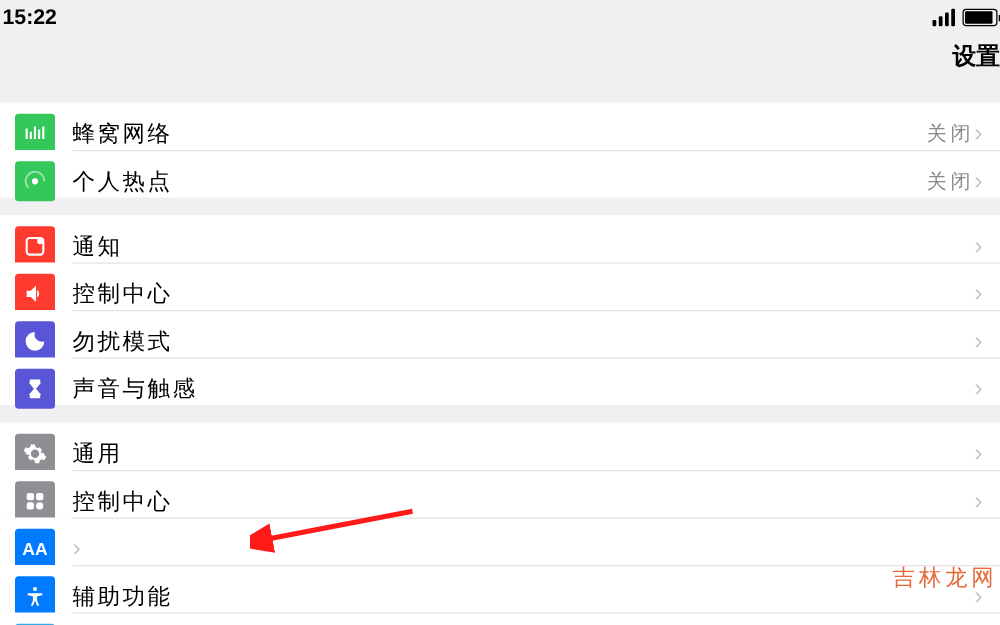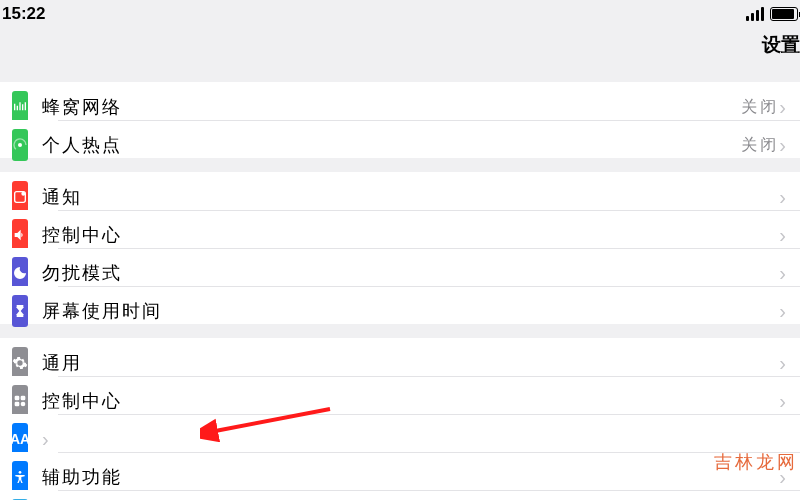--- a/index.html
+++ b/index.html
@@ -60,21 +60,21 @@
     }
     .row + .row::before {
       content:"";
       position:absolute;
       left: 58px; right:0; top:0;
       height:1px;
       background:#e3e3e6;
     }
 
     .icon-box {
-      width: 16px; height: 32px;
+      width: 32px; height: 32px;
       border-radius: 3px;
       display: flex; align-items: center; justify-content: center;
       flex-shrink: 0;
       margin-right: 14px;
       color: #fff;
       font-size: 18px;
     }
     .icon-box svg { width: 20px; height: 20px; fill: #fff; }
 
     .row-label {
@@ -197,21 +197,21 @@
       </div>
     <span class="row-label">勿扰模式</span>
     <span class="chevron">›</span>
   </div>
   <div class="row">
     <div class="icon-box bg-blue-hour">
         <svg viewBox="0 0 24 24">
           <path d="M7 3h10v3H7zm0 15h10v3H7zM6 6h12l-5 6 5 6H6l5-6z"></path>
         </svg>
       </div>
-    <span class="row-label">屏幕使用时间</span>
+    <span class="row-label">声音与触感</span>
     <span class="chevron">›</span>
   </div>
 </div>
 
 <div class="group">
   <div class="row">
     <div class="icon-box bg-gray">
         <svg viewBox="0 0 24 24">
           <path d="M12 8a4 4 0 1 0 4 4 4 4 0 0 0-4-4zm9 4a7 7 0 0 1-.1 1.2l2 1.6-2 3.4-2.4-1a7 7 0 0 1-2 1.2l-.4 2.6h-4l-.4-2.6a7 7 0 0 1-2-1.2l-2.4 1-2-3.4 2-1.6A7 7 0 0 1 3 12a7 7 0 0 1 .1-1.2l-2-1.6 2-3.4 2.4 1a7 7 0 0 1 2-1.2L8 3h4l.4 2.6a7 7 0 0 1 2 1.2l2.4-1 2 3.4-2 1.6A7 7 0 0 1 21 12z"></path>
         </svg>

